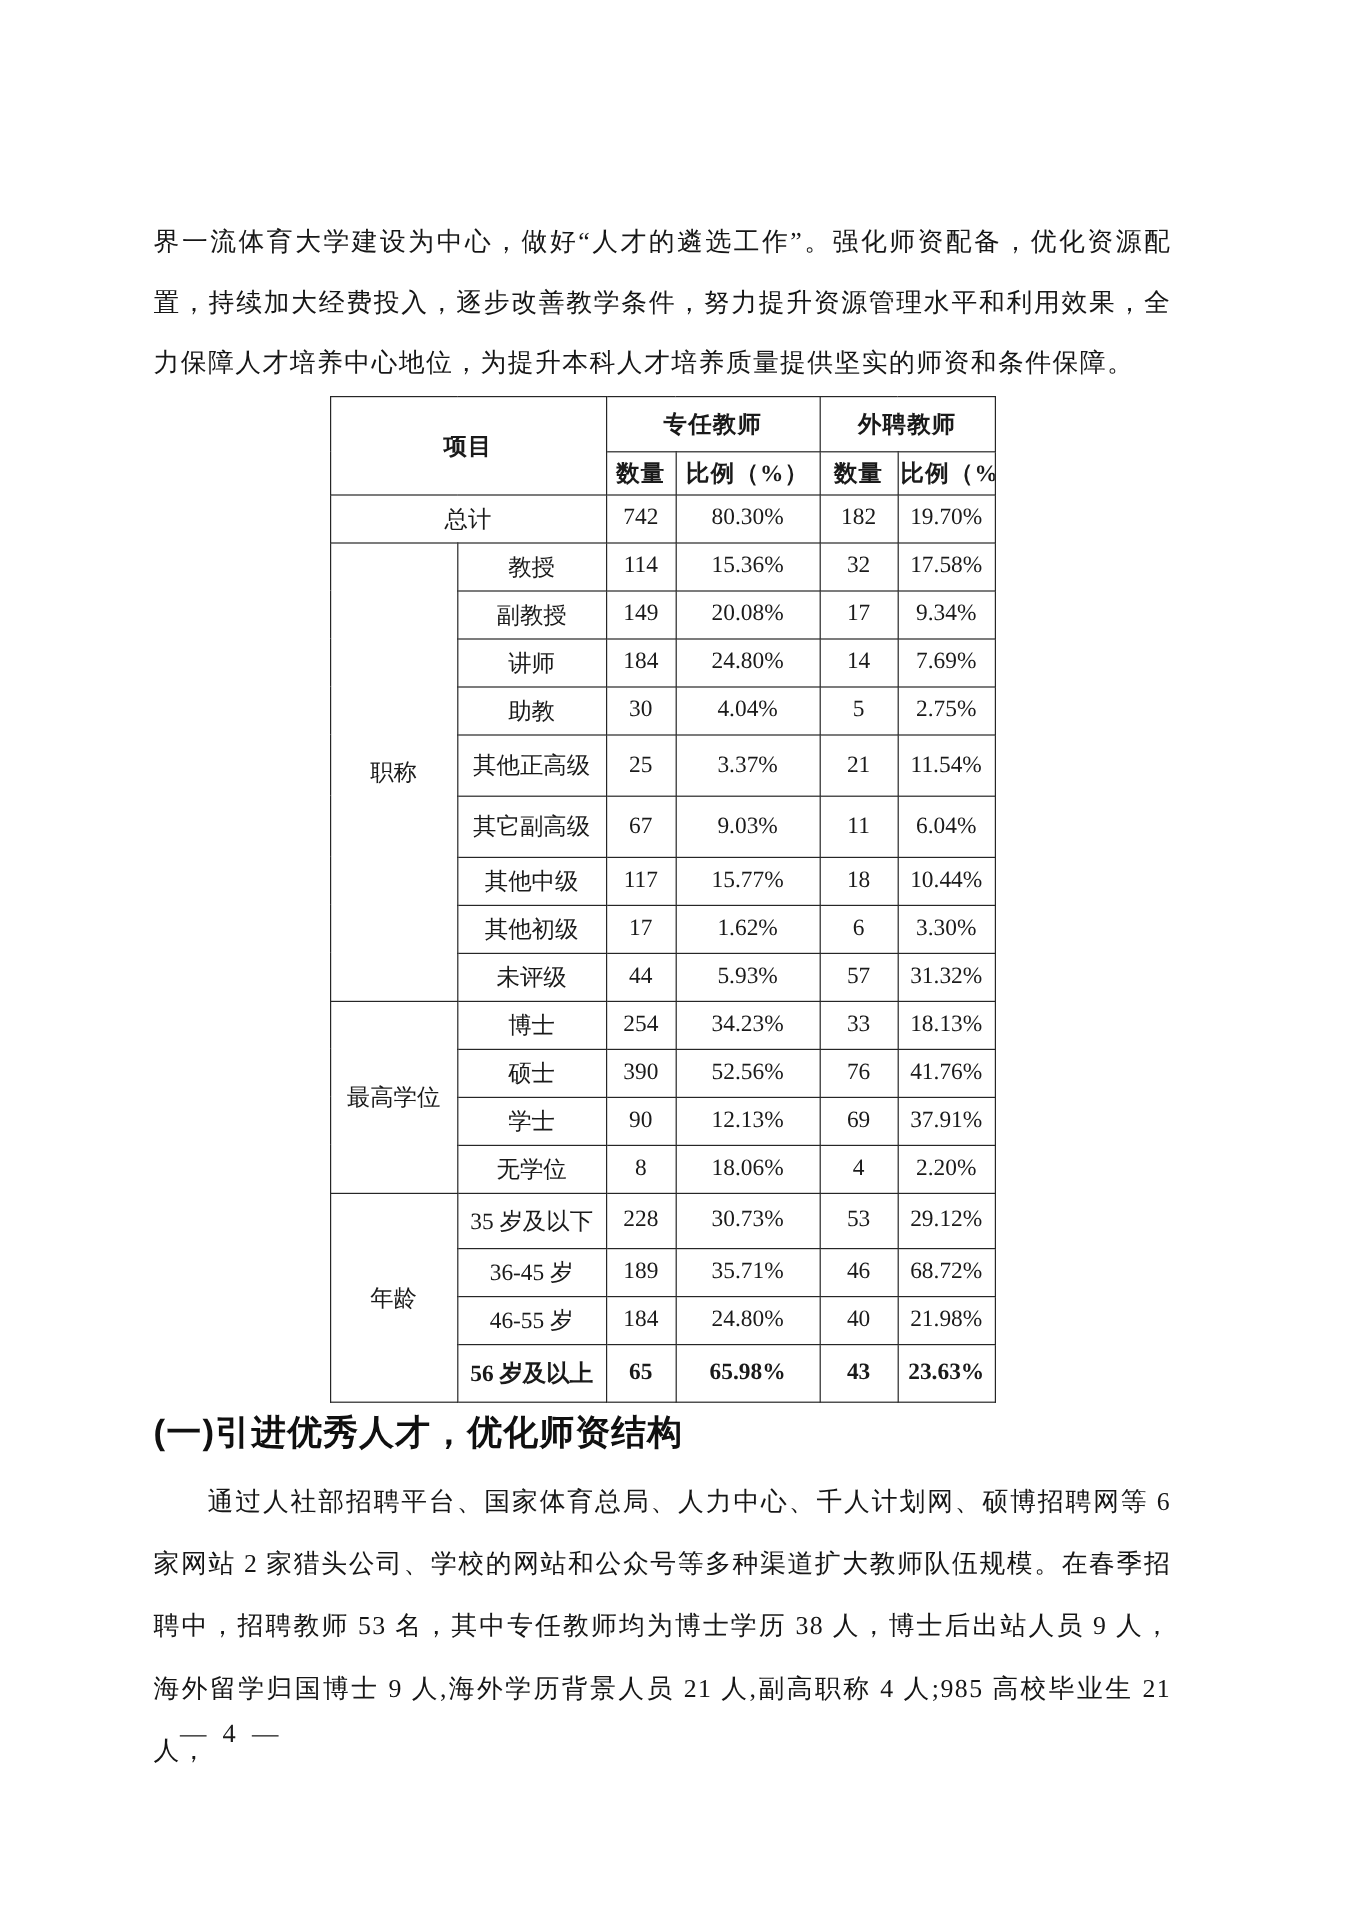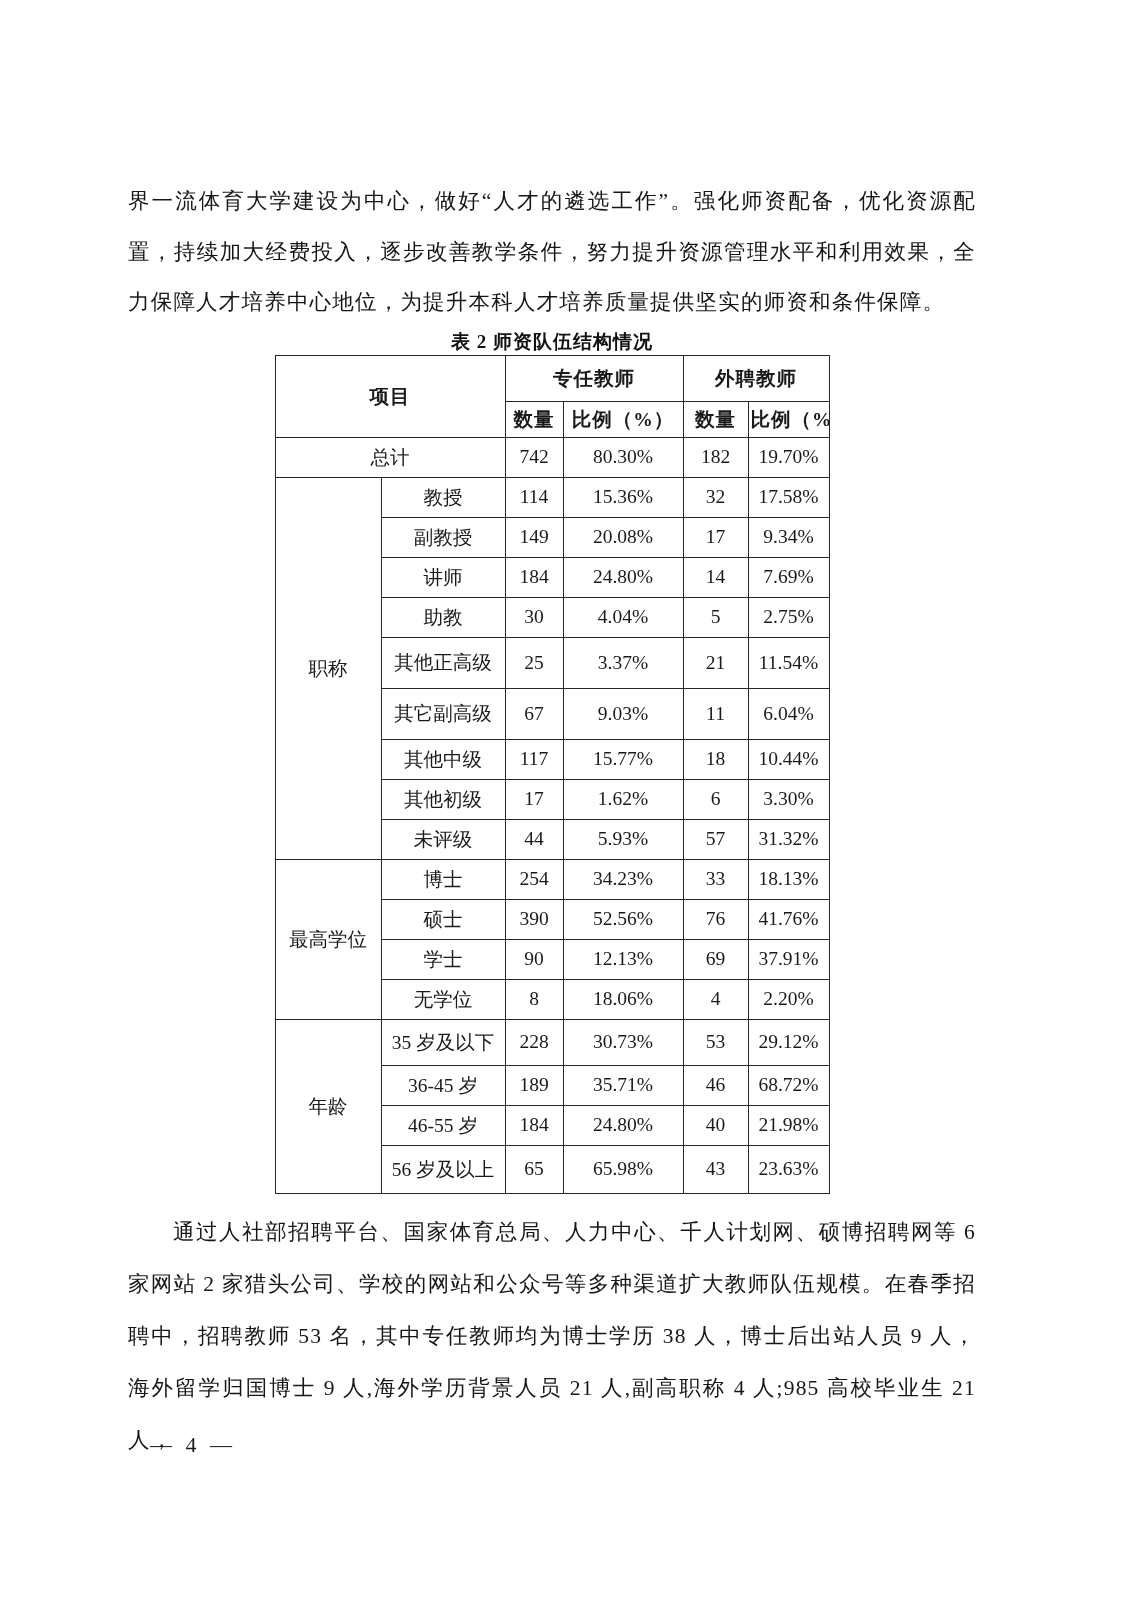--- a/index.html
+++ b/index.html
@@ -53,21 +53,21 @@
     overflow: hidden;
     white-space: nowrap;
   }
   table.struct thead th { font-weight: bold; letter-spacing: 1px; }
   table.struct thead tr:nth-child(1) { height: 46px; }
   table.struct thead tr:nth-child(2) { height: 36px; }
   table.struct tbody tr { height: 40px; }
   table.struct tbody tr:nth-child(6),
   table.struct tbody tr:nth-child(7) { height: 51px; }
   table.struct tbody tr:nth-child(15) { height: 46px; }
-  table.struct tbody tr:nth-child(18) { height: 48px; }
+  table.struct tbody tr:nth-child(18) { height: 48px; font-weight: bold; }
   .sec-heading {
     margin-top: 6px;
     font-family: "Liberation Sans", "DejaVu Sans", sans-serif;
     font-weight: 700;
     font-size: 29px;
     line-height: 38px;
     letter-spacing: 1px;
     color: #101010;
   }
   .after-heading { margin-top: 12px; line-height: 52px; }
@@ -81,21 +81,20 @@
   }
 </style>
 </head>
 <body>
 
 <div class="page">
   <div class="content">
 
     <p class="body-par">界一流体育大学建设为中心，做好“人才的遴选工作”。强化师资配备，优化资源配置，持续加大经费投入，逐步改善教学条件，努力提升资源管理水平和利用效果，全力保障人才培养中心地位，为提升本科人才培养质量提供坚实的师资和条件保障。</p>
 
-    <div class="tbl-caption">表 2 师资队伍结构情况</div>
 
     <table class="struct">
       <colgroup>
         <col style="width:106px">
         <col style="width:124px">
         <col style="width:58px">
         <col style="width:120px">
         <col style="width:65px">
         <col style="width:81px">
       </colgroup>
@@ -238,19 +237,20 @@
           <tr>
             <td>56 岁及以上</td>
             <td>65</td>
             <td>65.98%</td>
             <td>43</td>
             <td>23.63%</td>
           </tr>
         </tbody>
     </table>
 
+    <h2 class="sec-heading">(一)引进优秀人才，优化师资结构</h2>
 
     <p class="body-par indent after-heading">通过人社部招聘平台、国家体育总局、人力中心、千人计划网、硕博招聘网等 6 家网站 2 家猎头公司、学校的网站和公众号等多种渠道扩大教师队伍规模。在春季招聘中，招聘教师 53 名，其中专任教师均为博士学历 38 人，博士后出站人员 9 人，海外留学归国博士 9 人,海外学历背景人员 21 人,副高职称 4 人;985 高校毕业生 21 人，</p>
 
   </div>
 
   <div class="page-number">— 4 —</div>
 </div>
 
 </body></html>

